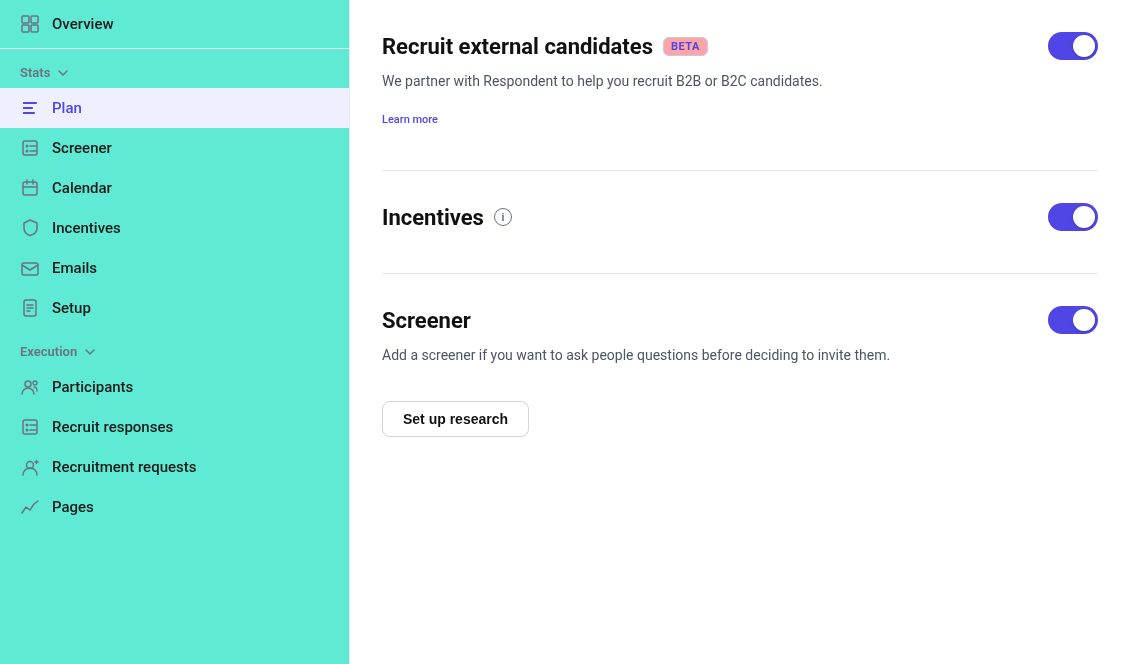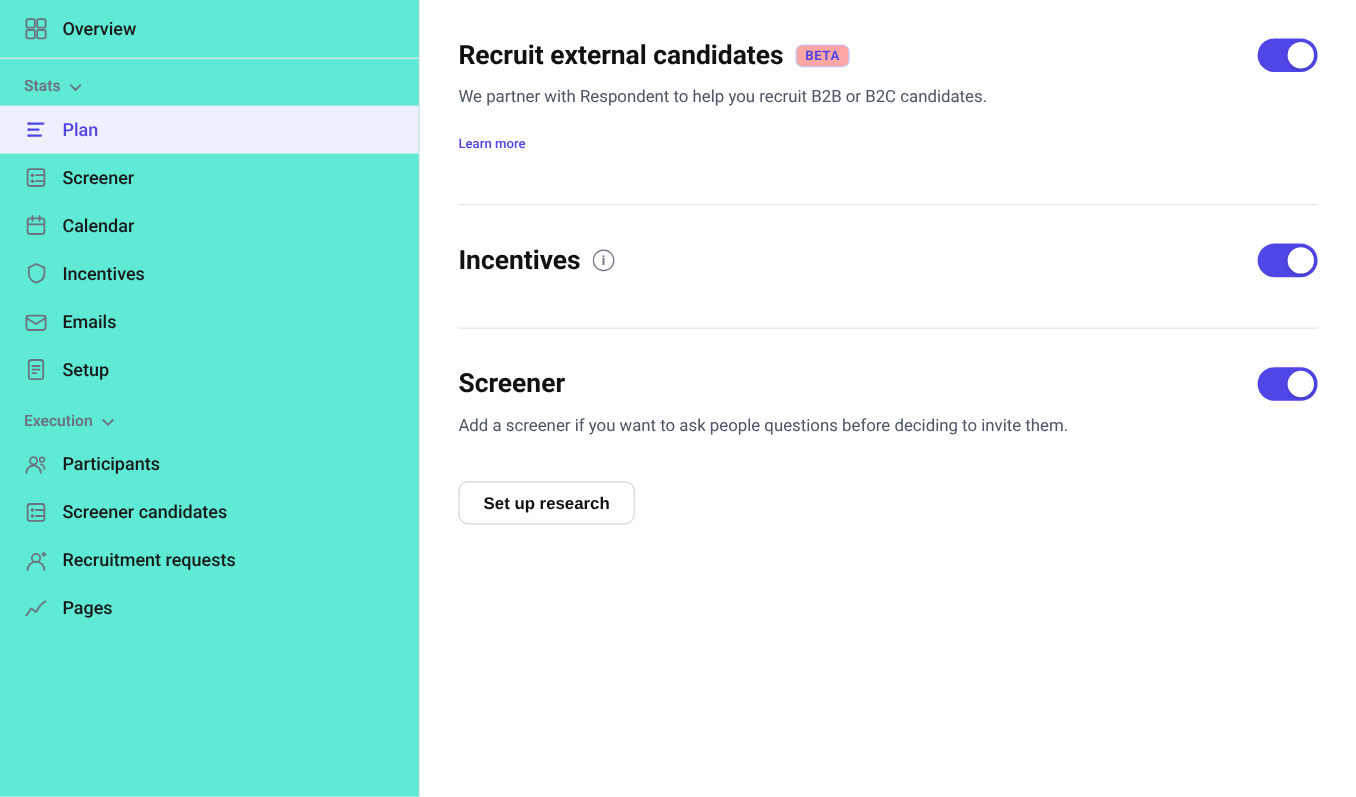--- a/index.html
+++ b/index.html
@@ -332,21 +332,21 @@
   <div class="sidebar-item">
     <span class="icon">
       <svg width="20" height="20" viewBox="0 0 20 20" fill="none">
         <rect x="3" y="3" width="14" height="14" rx="2" stroke="#6b7280" stroke-width="1.5"></rect>
         <circle cx="7" cy="8" r="1.5" fill="#6b7280"></circle>
         <circle cx="7" cy="13" r="1.5" fill="#6b7280"></circle>
         <line x1="10" y1="8" x2="16" y2="8" stroke="#6b7280" stroke-width="1.5" stroke-linecap="round"></line>
         <line x1="10" y1="13" x2="16" y2="13" stroke="#6b7280" stroke-width="1.5" stroke-linecap="round"></line>
       </svg>
     </span>
-    <span>Screener candidates</span>
+    <span>Recruit responses</span>
   </div>
 
   <div class="sidebar-item">
     <span class="icon">
       <svg width="20" height="20" viewBox="0 0 20 20" fill="none">
         <circle cx="10" cy="8" r="3.5" stroke="#6b7280" stroke-width="1.5"></circle>
         <path d="M3 18c0-3.9 3.1-7 7-7s7 3.1 7 7" stroke="#6b7280" stroke-width="1.5" stroke-linecap="round"></path>
         <line x1="15" y1="5" x2="18" y2="5" stroke="#6b7280" stroke-width="1.5" stroke-linecap="round"></line>
         <line x1="16.5" y1="3.5" x2="16.5" y2="6.5" stroke="#6b7280" stroke-width="1.5" stroke-linecap="round"></line>
       </svg>

